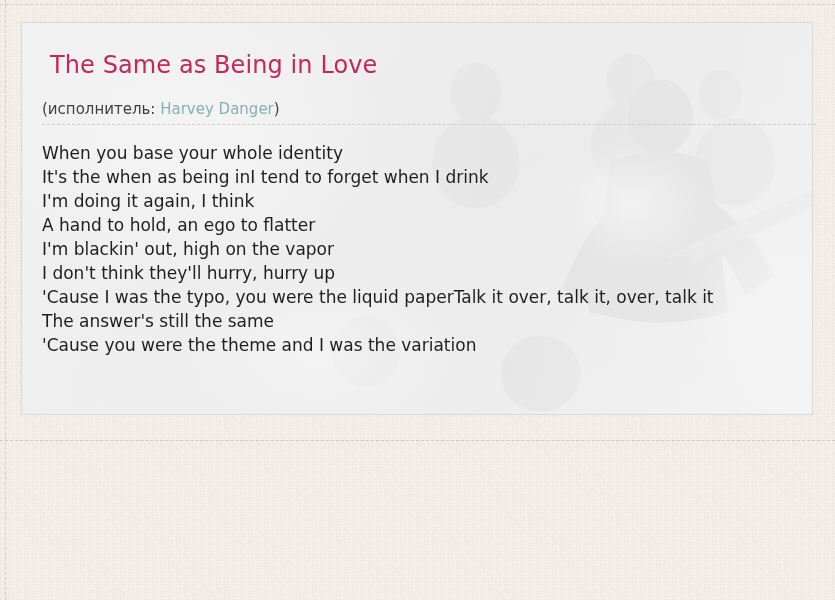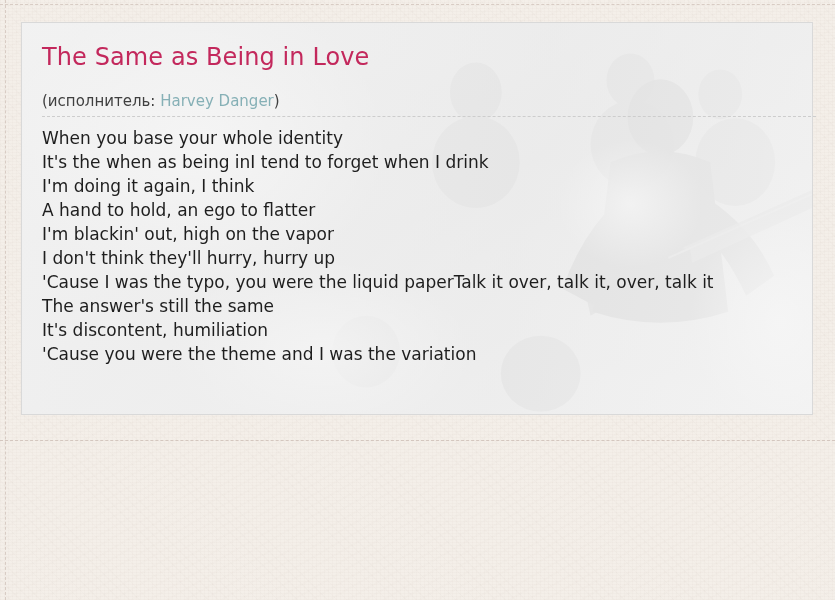--- a/index.html
+++ b/index.html
@@ -95,21 +95,21 @@
     z-index: 1;
   }
 
   .card-content {
     position: relative;
     z-index: 2;
     padding: 19px 0 0 20px;
   }
 
   .song-title {
-    margin: 0;
+    margin: 8px;
     font-size: 24px;
     font-weight: normal;
     line-height: 30px;
     color: #c3285c;
     letter-spacing: 0.1px;
     white-space: nowrap;
   }
 
   .artist-row {
     margin-top: 19px;
@@ -125,21 +125,21 @@
   }
 
   .header-rule {
     margin-top: 5px;
     width: 774px;
     height: 0;
     border-top: 1px dashed #cdcdcd;
   }
 
   .lyrics-body {
-    margin-top: 9px;
+    margin-top: 16px;
     font-size: 17px;
     line-height: 24px;
     color: #1e1e1e;
     white-space: nowrap;
   }
   .lyric-line {
     white-space: nowrap;
   }
 </style>
 </head>
@@ -217,18 +217,17 @@
 
     <div class="lyrics-body">
       <div class="lyric-line">When you base your whole identity</div>
       <div class="lyric-line">It's the when as being inI tend to forget when I drink</div>
       <div class="lyric-line">I'm doing it again, I think</div>
       <div class="lyric-line">A hand to hold, an ego to flatter</div>
       <div class="lyric-line">I'm blackin' out, high on the vapor</div>
       <div class="lyric-line">I don't think they'll hurry, hurry up</div>
       <div class="lyric-line">'Cause I was the typo, you were the liquid paperTalk it over, talk it, over, talk it</div>
       <div class="lyric-line">The answer's still the same</div>
-      <div class="lyric-line">It's discontent, humiliation</div>
       <div class="lyric-line">'Cause you were the theme and I was the variation</div>
     </div>
 
   </div>
 </div>
 
 </body></html>

